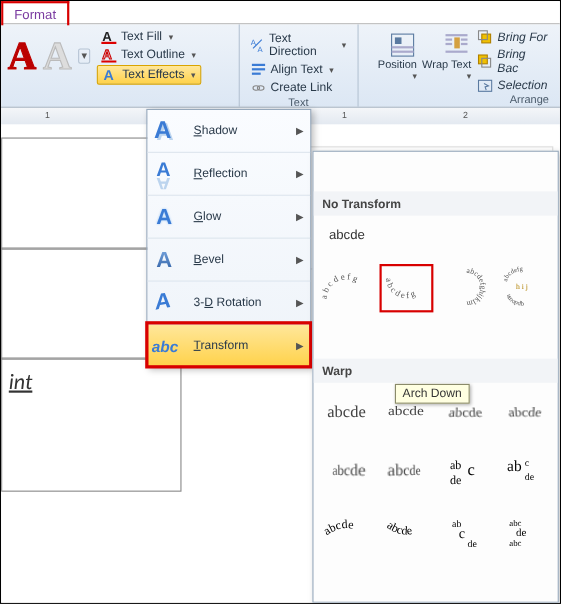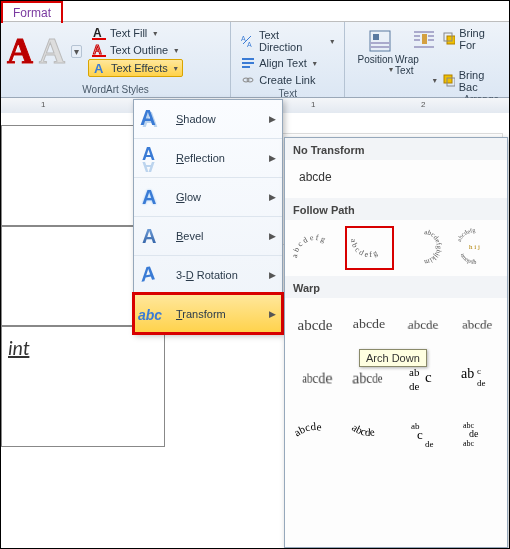--- a/index.html
+++ b/index.html
@@ -8,38 +8,38 @@
   .ribbon { height:75px; background:linear-gradient(#eef3f9,#dce7f4); border-bottom:1px solid #9aa8b8; display:flex; }
   .group { border-right:1px solid #b5c3d3; padding:2px 6px 0 6px; display:flex; flex-direction:column; justify-content:space-between; }
   .group-label { text-align:center; font-size:10px; color:#4a5a6a; padding-bottom:2px; }
   .wordart-top { display:flex; align-items:center; gap:6px; height:54px; }
   .bigA { font-family:"Times New Roman",serif; font-size:36px; font-weight:bold; }
   .smallstack { display:flex; flex-direction:column; gap:1px; }
   .smallbtn { display:flex; align-items:center; gap:4px; padding:1px 4px; font-size:11px; color:#2a3a4a; border-radius:2px; }
   .smallbtn.hl { background:linear-gradient(#ffe79b,#ffd24a); border:1px solid #d9a400; }
   .drop { font-size:8px; color:#555; margin-left:2px; }
   .bigbtn { display:flex; flex-direction:column; align-items:flex-end; width:48px; padding-top:4px; font-size:10px; color:#2a3a4a; }
-  .arr-row { display:flex; flex-direction:column; gap:16px; padding-top:2px; }
+  .arr-row { display:flex; flex-direction:column; gap:1px; padding-top:2px;font-style:italic; }
   .ruler { height:16px; background:linear-gradient(#f4f6f9,#e2e8f0); border-bottom:1px solid #b5c3d3; position:relative; overflow:hidden; font-size:8px; color:#555; }
   .ruler span { position:absolute; top:2px; }
   .doc { position:absolute; left:0; top:112px; width:510px; height:435px; background:#fff; }
   .doc .cell { border:1px solid #888; position:absolute; }
   .doc .txt { font-family:"Calibri",sans-serif; font-size:20px; font-style:italic;text-decoration:underline; }
   
   .menu { position:absolute; left:132px; top:98px; width:148px; background:linear-gradient(#fafcff,#eef3f9); border:1px solid #96a8bb; box-shadow:2px 2px 6px rgba(0,0,0,.25); }
   .menu-item { display:flex; align-items:center; height:38px; padding:0 6px 0 4px; position:relative; }
   .menu-item + .menu-item { border-top:1px solid #dde5ee; }
   .menu-item .icon { width:30px; height:30px; display:flex; align-items:center; justify-content:center; margin-right:8px; }
   .menu-item .lbl { flex:1; font-size:11px; color:#2a3a4a; }
   .menu-item .arrow { font-size:9px; color:#555; }
   .menu-item.hl { background:linear-gradient(#ffe79b,#ffd24a); }
   .menu-item.boxed { outline:3px solid #d80000; outline-offset:-1px; }
   
   .gallery { position:absolute; left:283px; top:136px; width:222px; height:409px; background:#fdfdfd; border:1px solid #96a8bb; box-shadow:2px 2px 6px rgba(0,0,0,.25); overflow:hidden; }
-  .gallery .sec-h { font-size:11px; font-weight:bold; color:#444; padding:6px 8px 4px; background:#f2f4f7; }
+  .gallery .sec-h { font-size:11px; font-weight:bold; color:#444; padding:6px 8px 4px; background:#f2f4f7;margin-top:36px; }
   .gallery .row { display:flex; padding:6px 6px; gap:6px; }
   .thumb { width:46px; height:40px; display:flex; align-items:center; justify-content:center; font-family:"Times New Roman",serif; font-size:14px; color:#444; border:1px solid transparent; position:relative; }
   .thumb.sel { border:2px solid #d80000; }
   .notrans { padding:10px 14px 14px; font-size:12px; }
   .tooltip { position:absolute; left:358px; top:348px; background:#ffffe1; border:1px solid #8a8a6a; padding:2px 6px; font-size:11px; box-shadow:1px 1px 3px rgba(0,0,0,.3); z-index:50;text-align:center; }
   .u { text-decoration:underline; }
   svg { display:block; }
 </style>
 </head>
 <body>
@@ -74,21 +74,20 @@
         </div>
         <div class="smallbtn hl">
           <svg width="14" height="14">
               <text x="1" y="12" font-size="13" font-weight="bold" fill="#3a7bd5">A</text>
             </svg>
           <span>Text Effects</span>
             <span class="drop">▾</span>
         </div>
       </div>
     </div>
-    <div class="group-label">WordArt Styles</div>
   </div>
 
   <div class="group" style="width:108px">
     <div class="smallstack" style="padding-top:4px">
       <div class="smallbtn">
         <svg width="14" height="14">
             <text x="0" y="7" font-size="7" fill="#3a7bd5">A</text>
             <text x="6" y="13" font-size="7" fill="#3a7bd5">A</text>
             <path d="M2 10 L10 2" stroke="#3a7bd5"></path>
           </svg>
@@ -148,20 +147,27 @@
             </svg>
           <span>Bring For</span>
         </div>
         <div class="smallbtn">
           <svg width="14" height="14">
               <rect x="1" y="1" width="8" height="8" fill="#f0c000" stroke="#b08000"></rect>
               <rect x="4" y="4" width="8" height="8" fill="none" stroke="#888"></rect>
             </svg>
           <span>Bring Bac</span>
         </div>
+        <div class="smallbtn">
+          <svg width="14" height="14">
+              <rect x="1" y="2" width="12" height="10" fill="none" stroke="#5a7aa0"></rect>
+              <path d="M6 5 L10 7 L7 8 L8 11" fill="none" stroke="#5a7aa0"></path>
+            </svg>
+          <span>Selection</span>
+        </div>
       </div>
     </div>
     <div class="group-label" style="text-align:right;padding-right:4px">Arrange</div>
   </div>
 </div>
 
 <div class="ruler">
   <span style="left:40px">1</span>
     <span style="left:140px">1</span>
     <span style="left:310px">1</span>
@@ -239,21 +245,20 @@
         </svg>
       </span>
     <span class="lbl"><span class="u">T</span>ransform</span>
     <span class="arrow">▶</span>
   </div>
 </div>
 
 <div class="gallery">
   <div class="sec-h">No Transform</div>
   <div class="notrans">abcde</div>
-  <div class="sec-h">Follow Path</div>
   <div class="row">
     <div class="thumb">
       <svg width="44" height="38">
           <path id="au" d="M4 30 A18 18 0 0 1 40 30" fill="none"></path>
           <text font-size="8" fill="#555"><textPath href="#au">a b c d e f g</textPath></text>
         </svg>
     </div>
     <div class="thumb sel">
       <svg width="44" height="38">
           <path id="ad" d="M4 10 A18 18 0 0 0 40 10" fill="none"></path>

